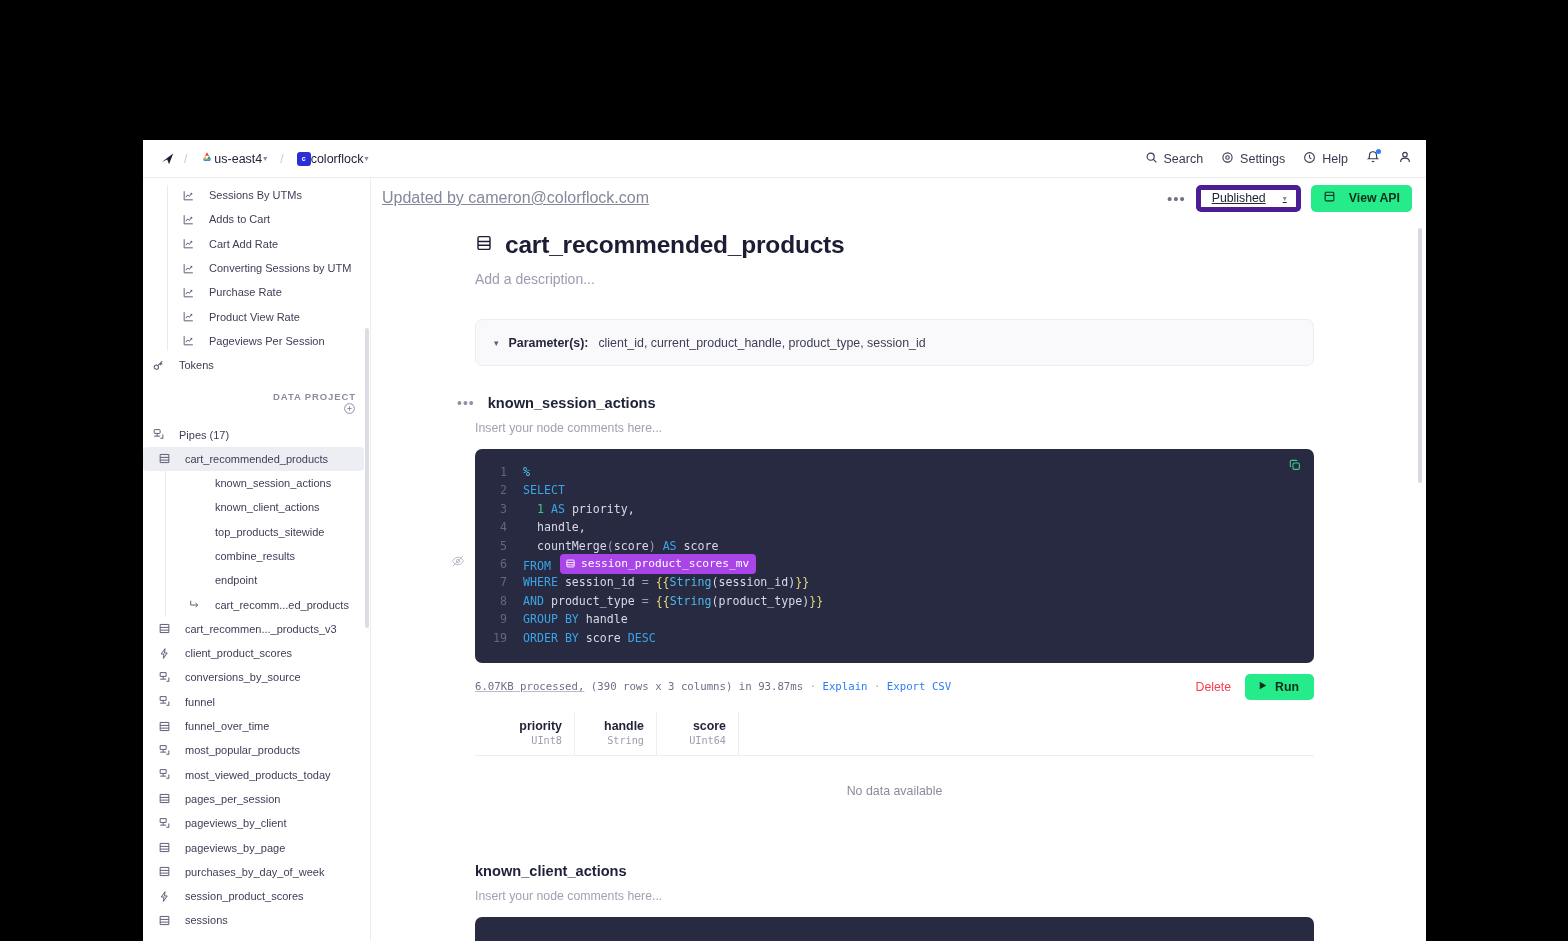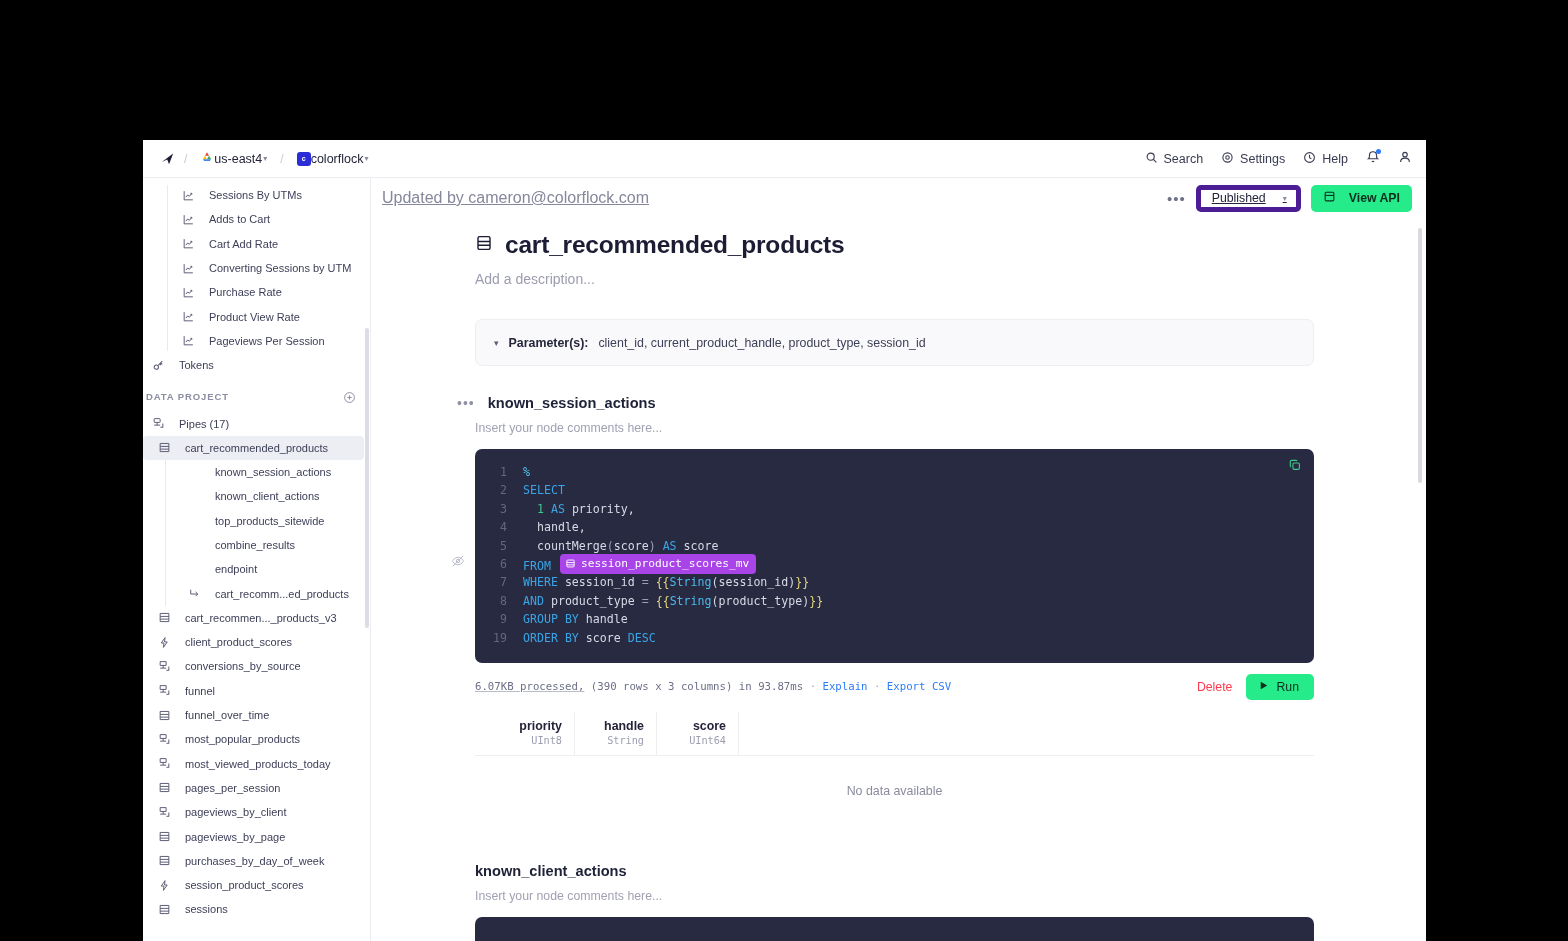--- a/index.html
+++ b/index.html
@@ -71,23 +71,23 @@
   }
   .nav-row {
     display: flex; align-items: center; gap: 14px;
     height: 24.3px; padding-left: 14px;
     font-size: 11px; color: #3c3e57;
     cursor: pointer; white-space: nowrap;
   }
   .nav-row .ic { width: 14px; min-width:14px; height: 14px; display:flex; align-items:center; justify-content:center; }
   .nav-top { padding-left: 8px; }
   .sec-head {
-    display: flex; align-items: flex-start; justify-content: space-between;
-    padding: 14px 14px 7px 3px;
-    font-size: 9.5px; letter-spacing: 0.9px; color: #8b8da0; font-weight: 600;
+    display: flex; align-items: flex-end; justify-content: space-between;
+    padding: 14px 14px 7px 9px;
+    font-size: 9.5px; letter-spacing: 0.9px; color: #8b8da0; font-weight: 600; flex-direction: column;
   }
   .sec-add { cursor: pointer; color: #8b8da0; display:flex; }
   .pipes-children { padding-left: 22px; position: relative; }
   .pipes-children::before {
     content: ""; position: absolute; left: 22px; top: 0; bottom: 0;
     width: 1px; background: #e9e9f0;
   }
   .nav-row.active { background: #eceef3; border-radius: 4px; margin-right: 6px; }
   .nav-row.child { padding-left: 22px; }
   .sb-scroll {
@@ -180,21 +180,21 @@
     padding-left: 104px; margin-top: 11px; width: 943px;
   }
   .res-stats { flex: 1; font-family: "DejaVu Sans Mono", monospace; font-size: 10.7px; color: #6c6f86; }
   .res-stats .u { text-decoration: underline; text-decoration-color:#b9bcca; }
   .res-stats a { color: #2d7cf6; text-decoration: none; cursor: pointer; }
   .res-stats .sep { color: #a8aab9; }
   .del-btn { font-size: 12.3px; color: #ff3b4e; font-weight: 500; cursor: pointer; padding: 0 14px; }
   .run-btn {
     height: 26px; background: #26eb8b; border-radius: 5px;
     display: flex; align-items: center; gap: 7px; padding: 0 15px 0 12px;
-    font-size: 12.3px; color: #0a2f1d; font-weight: 400; cursor: pointer;
+    font-size: 12.3px; color: #0a2f1d; font-weight: 700; cursor: pointer;
   }
 
   .tbl { margin-left: 104px; width: 839px; margin-top: 12px; border-bottom: 1px solid #ededf2; }
   .tbl-head { display: flex; }
   .th {
     padding: 7px 12px 9px; text-align: right;
     border-right: 1px solid #ededf2;
     display: flex; flex-direction: column; align-items: flex-end; gap: 2px;
   }
   .th-name { font-size: 12.4px; font-weight: 700; color: #23243a; }

